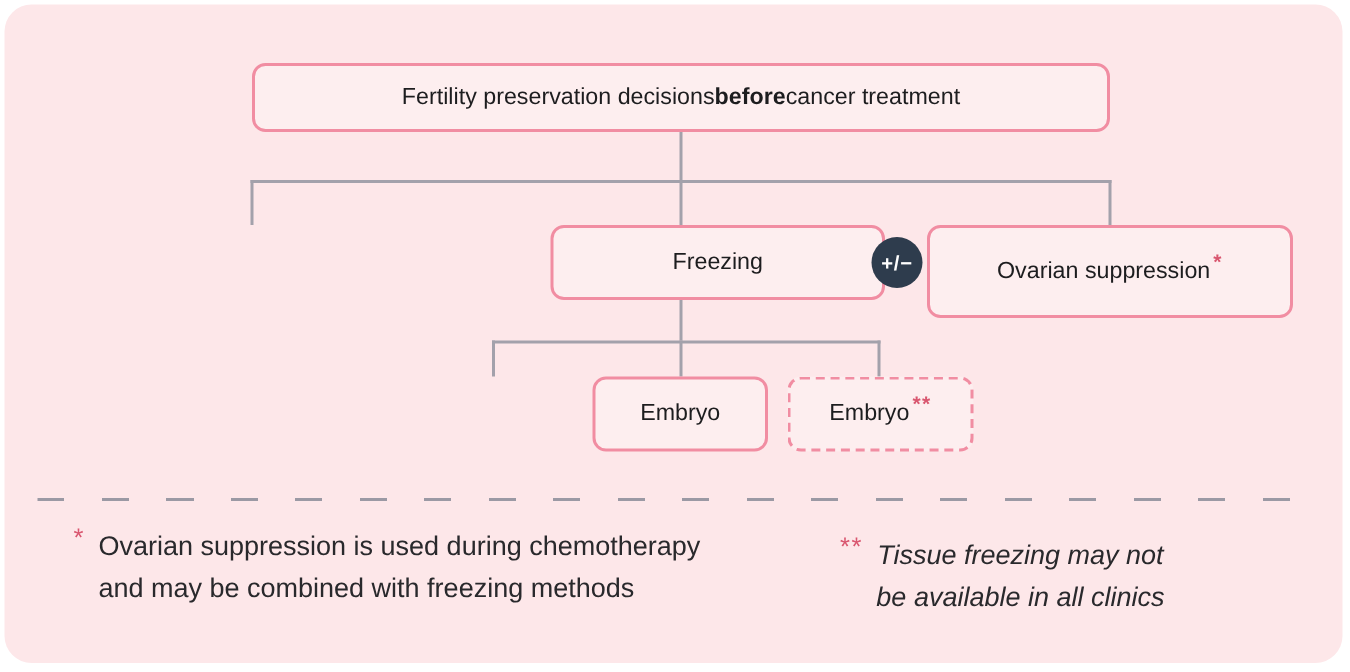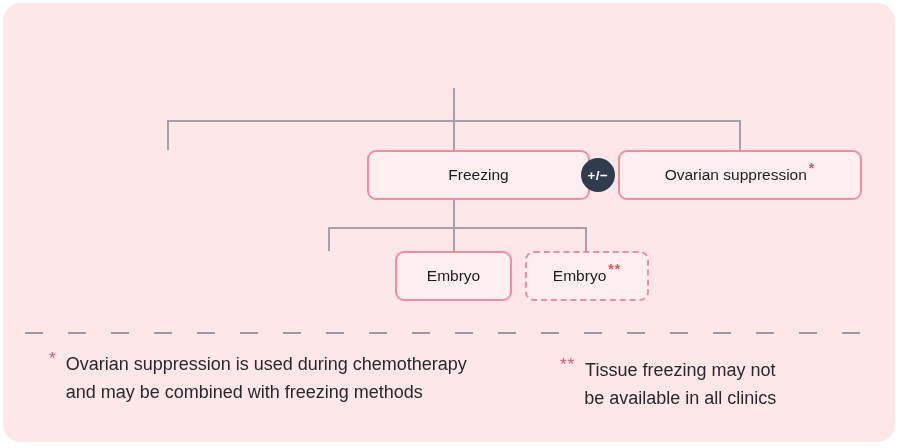--- a/index.html
+++ b/index.html
@@ -74,50 +74,55 @@
   .fn-marker {
     color: #d9566f;
     font-size: 17px;
     position: relative;
     top: -5px;
     letter-spacing: 1px;
     flex: none;
   }
   .footnote-left  { left: 49px;  top: 350px; }
   .footnote-right { left: 560px; top: 356px; }
-  .footnote-right .fn-lines { text-align: center; }
+  .footnote-right .fn-lines { text-align: center; font-style: italic; }
 </style>
 </head>
 <body>
 
 <div id="stage">
   <div class="panel"></div>
 
   <div class="vline" style="left:453px; top:88px;  height:32px;"></div>
   <div class="hline" style="left:167px; top:120px; width:574px;"></div>
   <div class="vline" style="left:167px; top:120px; height:30px;"></div>
   <div class="vline" style="left:453px; top:120px; height:30px;"></div>
   <div class="vline" style="left:739px; top:120px; height:30px;"></div>
   <div class="vline" style="left:453px; top:200px; height:27px;"></div>
   <div class="hline" style="left:328px; top:227px; width:259px;"></div>
   <div class="vline" style="left:328px; top:227px; height:24px;"></div>
   <div class="vline" style="left:453px; top:227px; height:24px;"></div>
   <div class="vline" style="left:585px; top:227px; height:24px;"></div>
 
+  <div class="box" style="left:168px; top:42px; width:572px; height:46px;">
+    <span>Fertility preservation decisions </span>
+      <b>before</b>
+      <span> cancer treatment</span>
+  </div>
 
 
   <div class="box" style="left:332px; top:150px; width:223px; height:50px;margin-left:35px;">
     <span>Freezing</span>
   </div>
 
   <div class="badge">
     <span>+/−</span>
   </div>
 
-  <div class="box" style="left:618px; top:150px; width:244px; height:50px;">
+  <div class="box" style="left:618px; top:150px; width:244px; height:62px;">
     <span>Ovarian suppression</span>
       <span class="sup-mark">*</span>
   </div>
 
 
   <div class="box" style="left:395px; top:251px; width:117px; height:50px;text-align:right;">
     <span>Embryo</span>
   </div>
 
   <div class="box dashed" style="left:525px; top:251px; width:124px; height:50px;">

